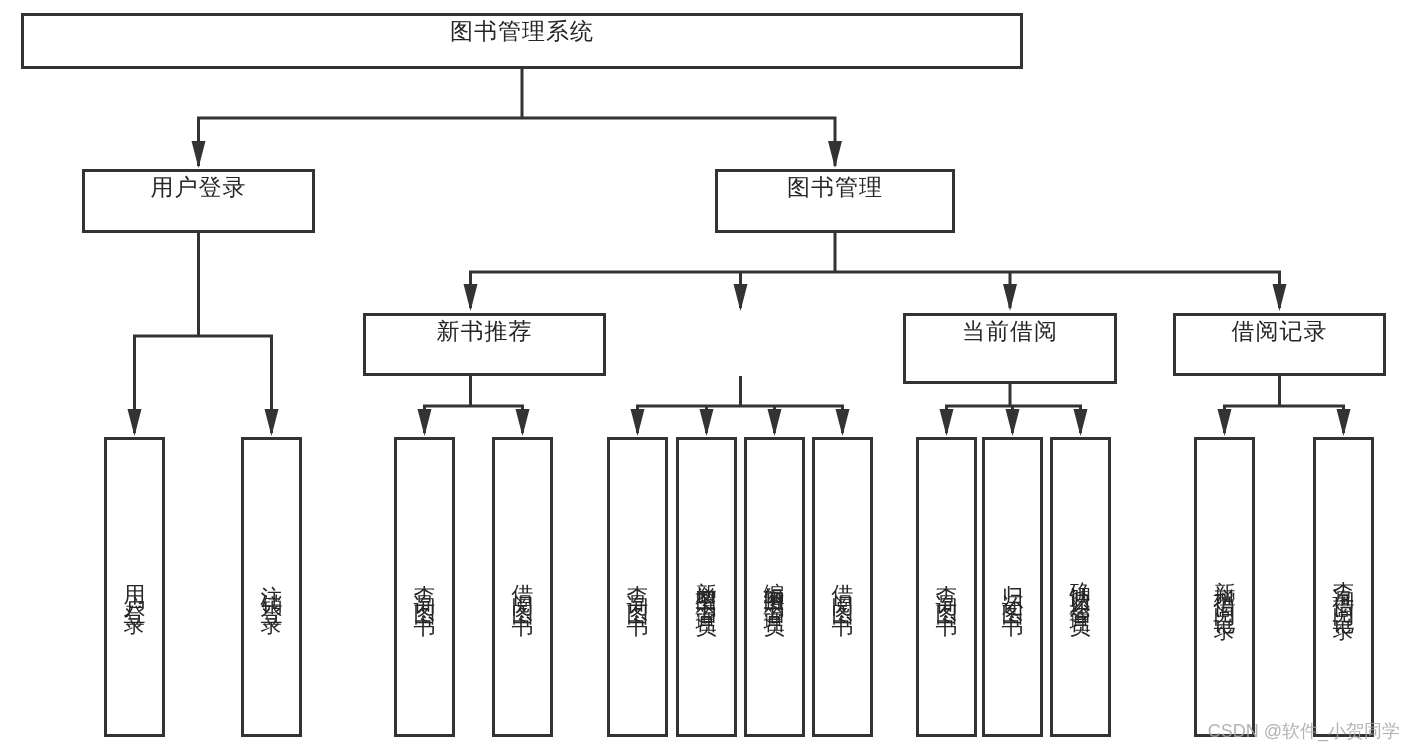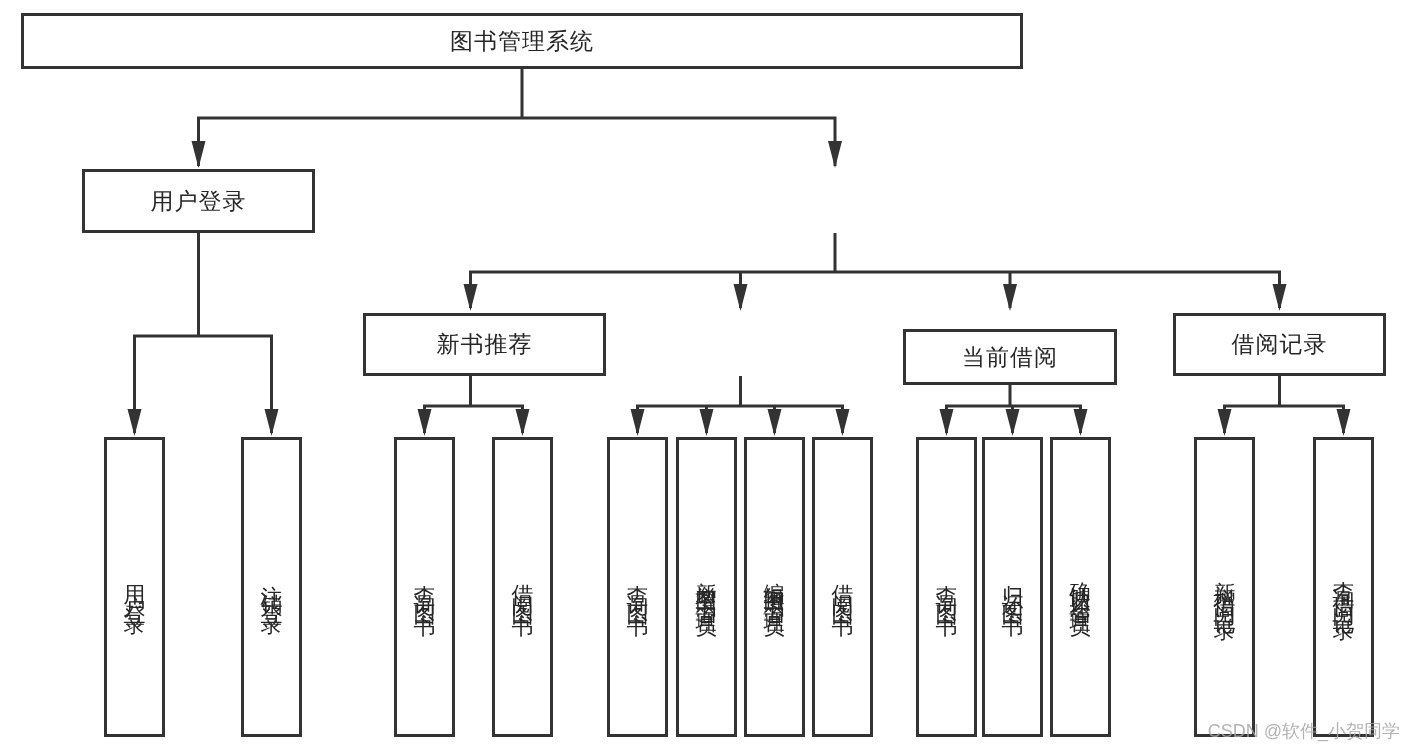--- a/index.html
+++ b/index.html
@@ -9,21 +9,21 @@
     background:#ffffff;
     font-family:"Liberation Sans", sans-serif;
     overflow:hidden;
   }
   .connectors{position:absolute;left:0;top:0;z-index:1;}
   .node{
     position:absolute;
     box-sizing:border-box;
     background:#ffffff;
     border:3px solid #333333;
-    display:flex;align-items:center;justify-content:center;
+    display:flex;align-items:flex-start;justify-content:center;
     color:#262626;
     font-size:23px;
     letter-spacing:1px;
     z-index:2;
     white-space:nowrap;
   }
   .leaf{
     position:absolute;
     box-sizing:border-box;
     background:#ffffff;
@@ -104,25 +104,28 @@
     "></path>
   </svg>
 
   <div class="node" style="left:21px;top:13px;width:1002px;height:56px">
     <span>图书管理系统</span>
   </div>
 
   <div class="node" style="left:82px;top:169px;width:233px;height:64px">
     <span>用户登录</span>
   </div>
+  <div class="node" style="left:715px;top:169px;width:240px;height:64px">
+    <span>图书管理</span>
+  </div>
 
   <div class="node" style="left:363px;top:313px;width:243px;height:63px">
     <span>新书推荐</span>
   </div>
-  <div class="node" style="left:903px;top:329px;width:214px;height:56px">
+  <div class="node" style="left:903px;top:313px;width:214px;height:71px">
     <span>当前借阅</span>
   </div>
   <div class="node" style="left:1173px;top:313px;width:213px;height:63px">
     <span>借阅记录</span>
   </div>
 
   <div class="leaf" style="left:104px">
     <span class="vtext">用户登录</span>
   </div>
   <div class="leaf" style="left:241px">

